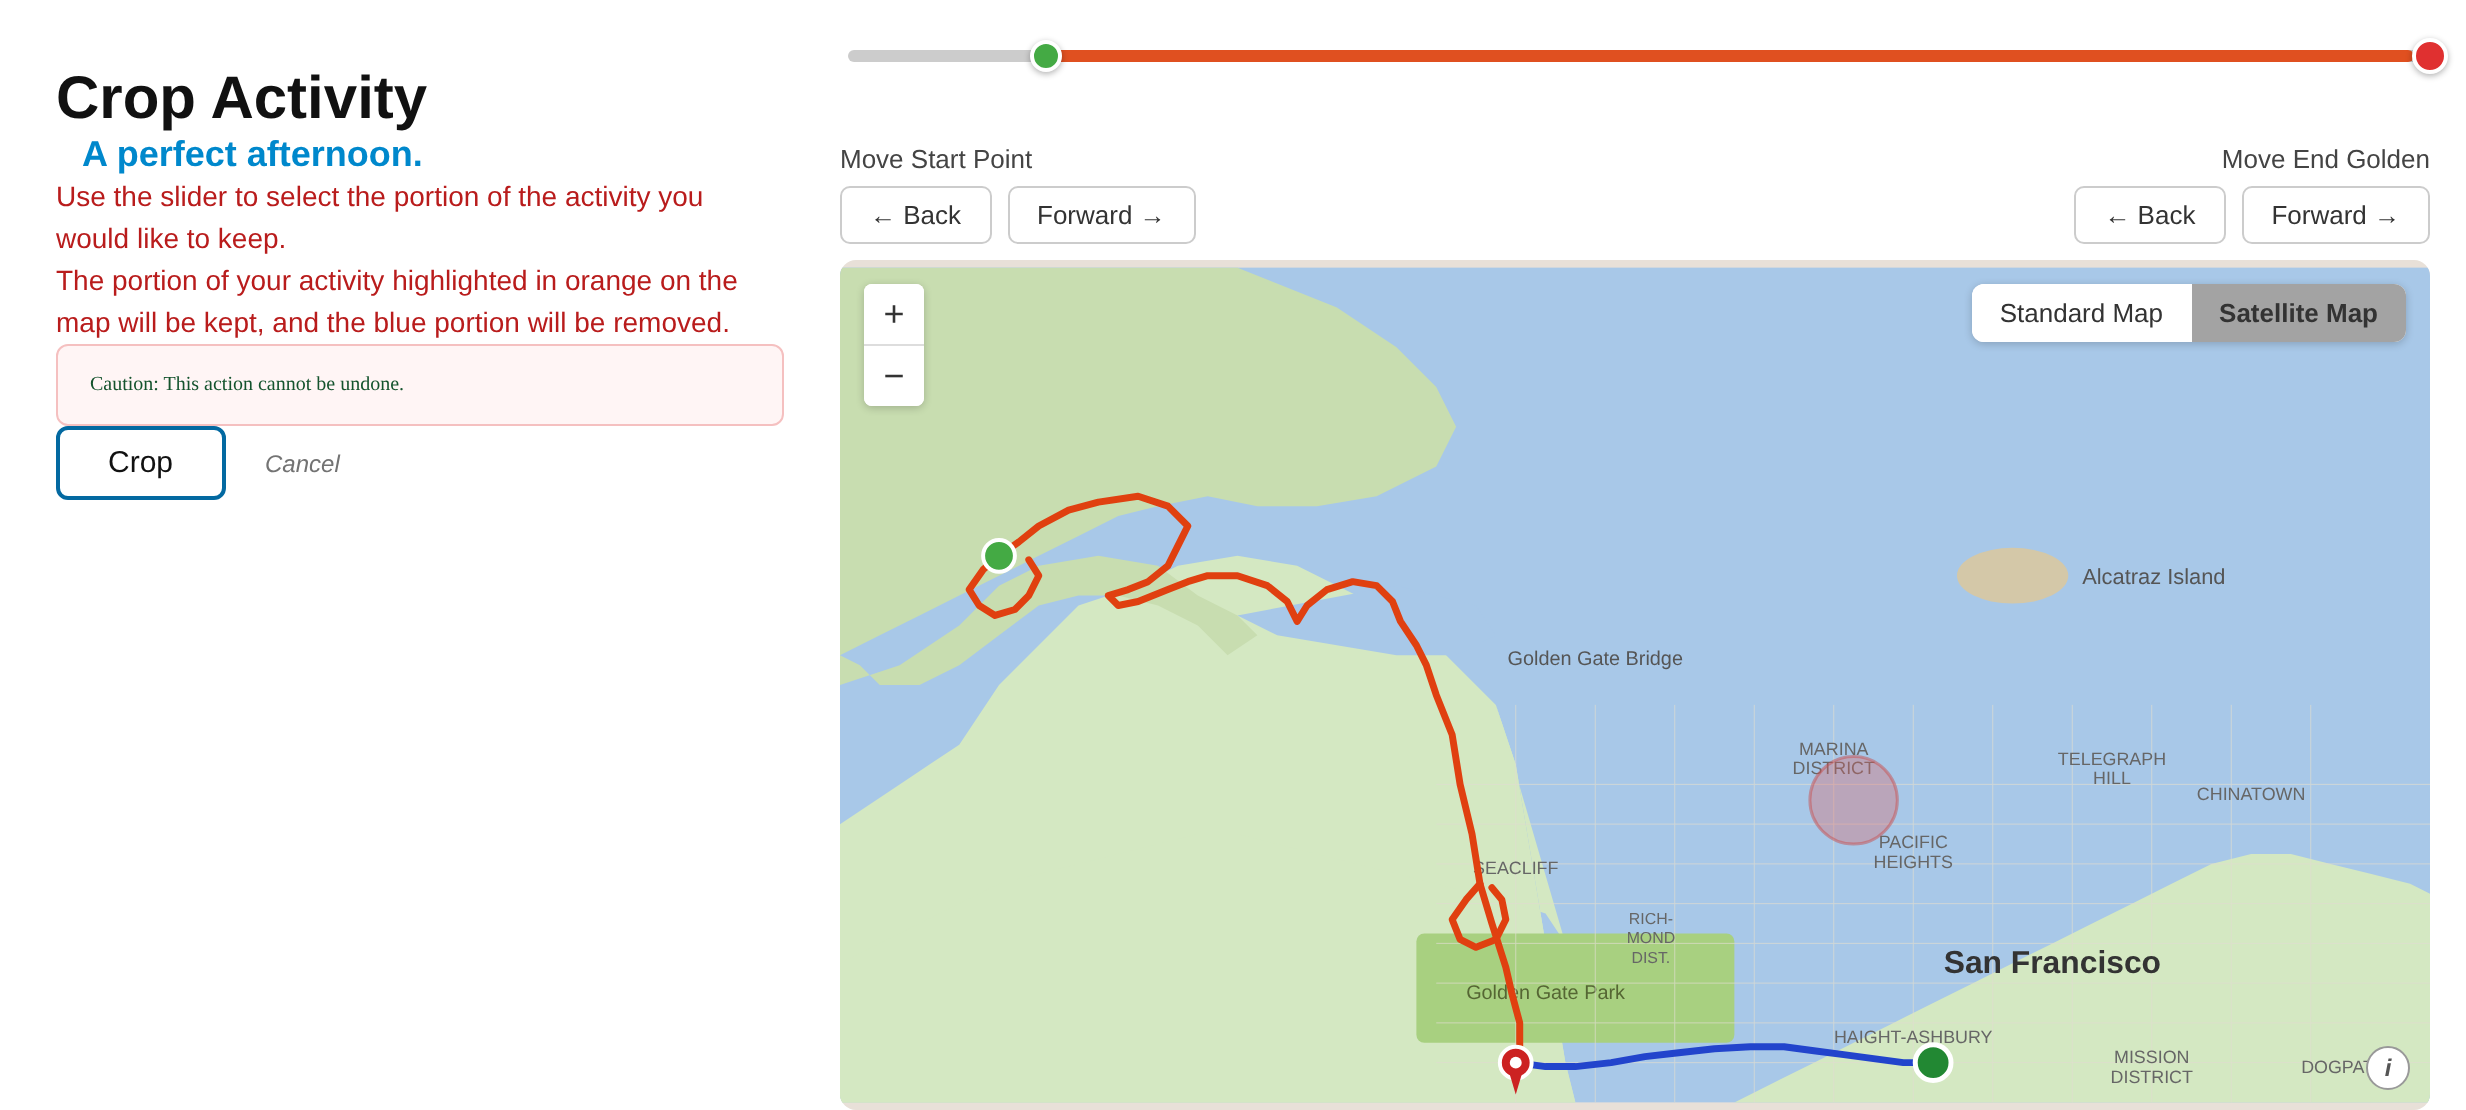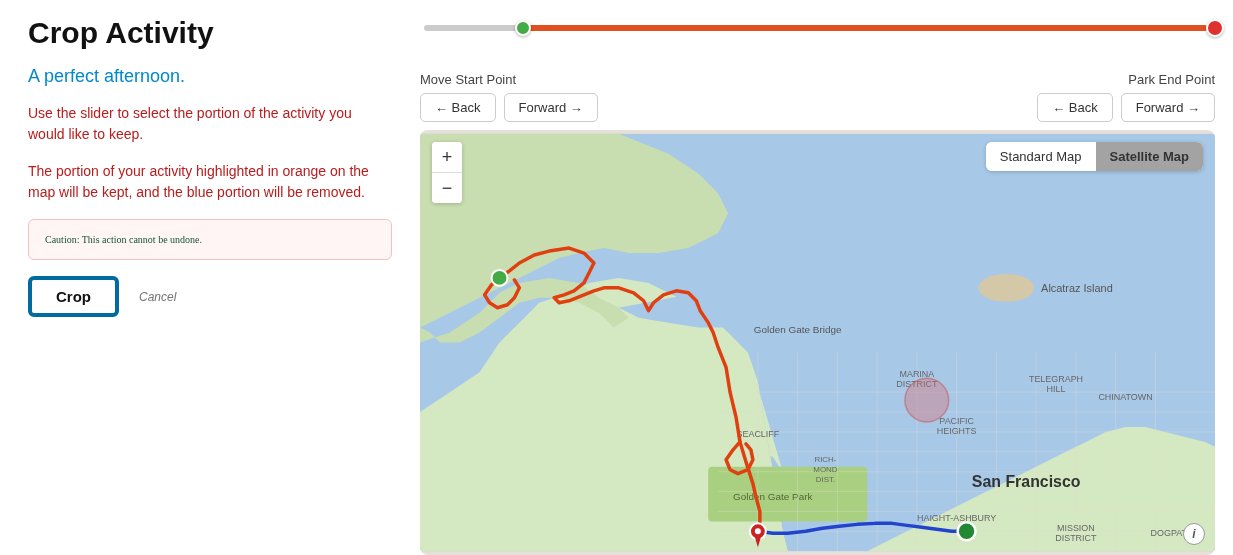--- a/index.html
+++ b/index.html
@@ -2,34 +2,34 @@
 <html><head>
   <meta charset="utf-8">
   <style>
     * { box-sizing: border-box; margin: 0; padding: 0; }
     body { font-family: -apple-system, BlinkMacSystemFont, 'Segoe UI', sans-serif; background: #fff; display: flex; height: 555px; overflow: hidden; }
 
     
     .left-panel {
       width: 420px;
       min-width: 420px;
-      padding: 16px 28px 28px 28px;
+      padding: 33px 28px 28px 28px;
       display: flex;
       flex-direction: column;
-      gap: 16px;
     }
     .page-title {
       font-size: 30px;
       font-weight: 700;
       color: #111;
     }
     .activity-name {
       font-size: 18px;
-      font-weight: 400;
+      font-weight: 700;
       color: #0088cc;
+      margin-left: 13px;
     }
     .description {
       font-size: 14px;
       color: #b91c1c;
       line-height: 1.5;
     }
     .caution-box {
       border: 1px solid #f5c0c0;
       background: #fff5f5;
       border-radius: 6px;
@@ -38,25 +38,25 @@
       font-size: 10px;
       font-family: Liberation Serif, serif;
     }
     .action-row {
       display: flex;
       align-items: center;
       gap: 20px;
     }
     .crop-btn {
       background: #fff;
-      border: 4px solid #0369a1;
+      border: 2px solid #0369a1;
       border-radius: 6px;
       padding: 8px 24px;
       font-size: 15px;
-      font-weight: 700;
+      font-weight: 400;
       cursor: pointer;
       color: #111;
     }
     .cancel-link {
       color: #737373;
       font-size: 12px;
       cursor: pointer;
       background: none;
       border: none;
       text-decoration: none;
@@ -267,21 +267,21 @@
 
   <div class="slider-section">
     <div class="slider-track-container">
       <div class="slider-track-bg"></div>
       <div class="slider-track-active"></div>
       <div class="slider-thumb-start"></div>
       <div class="slider-thumb-end"></div>
     </div>
     <div class="slider-labels">
       <span>Move Start Point</span>
-      <span>Park End Point</span>
+      <span>Move End Golden</span>
     </div>
     <div class="slider-buttons">
       <div class="btn-group">
         <button class="nav-btn">← Back</button>
         <button class="nav-btn">Forward →</button>
       </div>
       <div class="btn-group">
         <button class="nav-btn">← Back</button>
         <button class="nav-btn">Forward →</button>
       </div>

